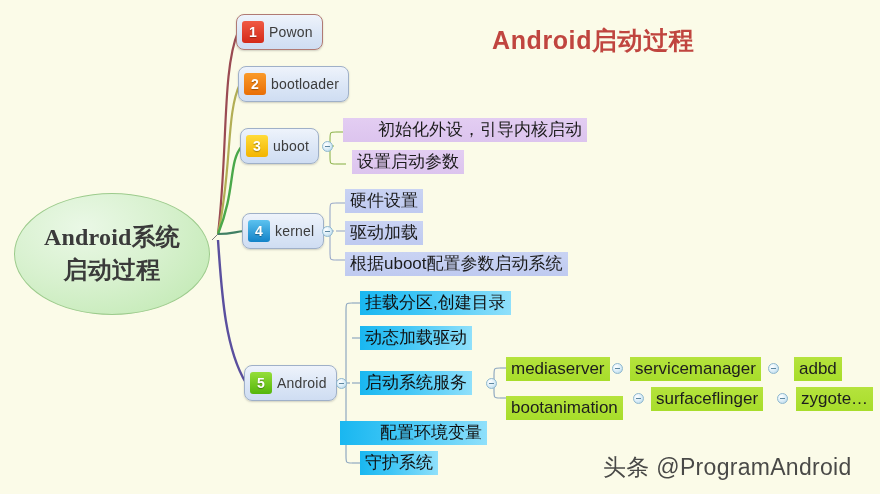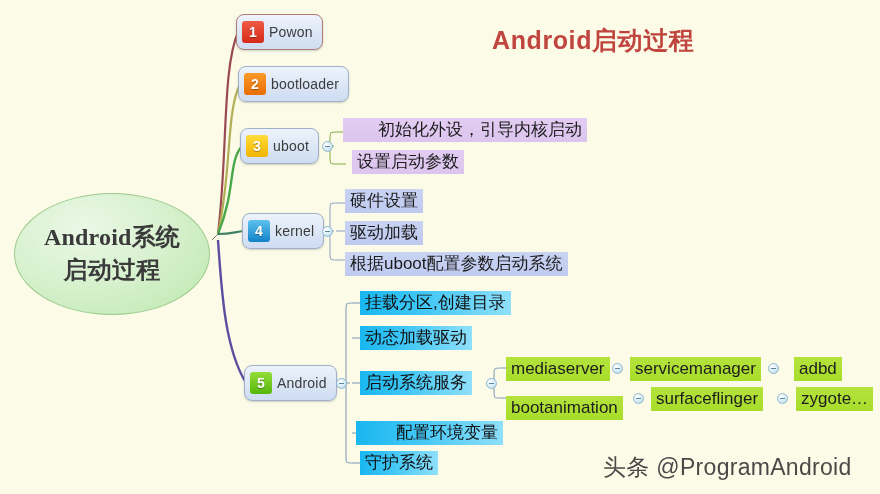--- a/index.html
+++ b/index.html
@@ -158,21 +158,21 @@
 
   <div class="l1" style="left:244px;top:365px;border:1px solid #9fb0c8;">
     <span class="badge" style="background:linear-gradient(180deg,#95de3a 0%,#55b60a 100%);">5</span>
     <span class="l1label">Android</span>
   </div>
   <div class="dot" style="left:336px;top:378px;"></div>
 
   <div class="chip cyan" style="left:360px;top:291px;">挂载分区,创建目录</div>
   <div class="chip cyan" style="left:360px;top:326px;">动态加载驱动</div>
   <div class="chip cyan" style="left:360px;top:371px;">启动系统服务</div>
-  <div class="chip cyan" style="left:356px;top:421px;padding-left:40px;">配置环境变量</div>
+  <div class="chip cyan" style="left:340px;top:421px;padding-left:40px;">配置环境变量</div>
   <div class="chip cyan" style="left:360px;top:451px;">守护系统</div>
 
   <div class="dot" style="left:486px;top:378px;"></div>
 
   <div class="chip green" style="left:506px;top:357px;">mediaserver</div>
   <div class="dot" style="left:612px;top:363px;"></div>
   <div class="chip green" style="left:630px;top:357px;">servicemanager</div>
   <div class="dot" style="left:768px;top:363px;"></div>
   <div class="chip green" style="left:787px;top:357px;margin-left:7px;">adbd</div>
 

